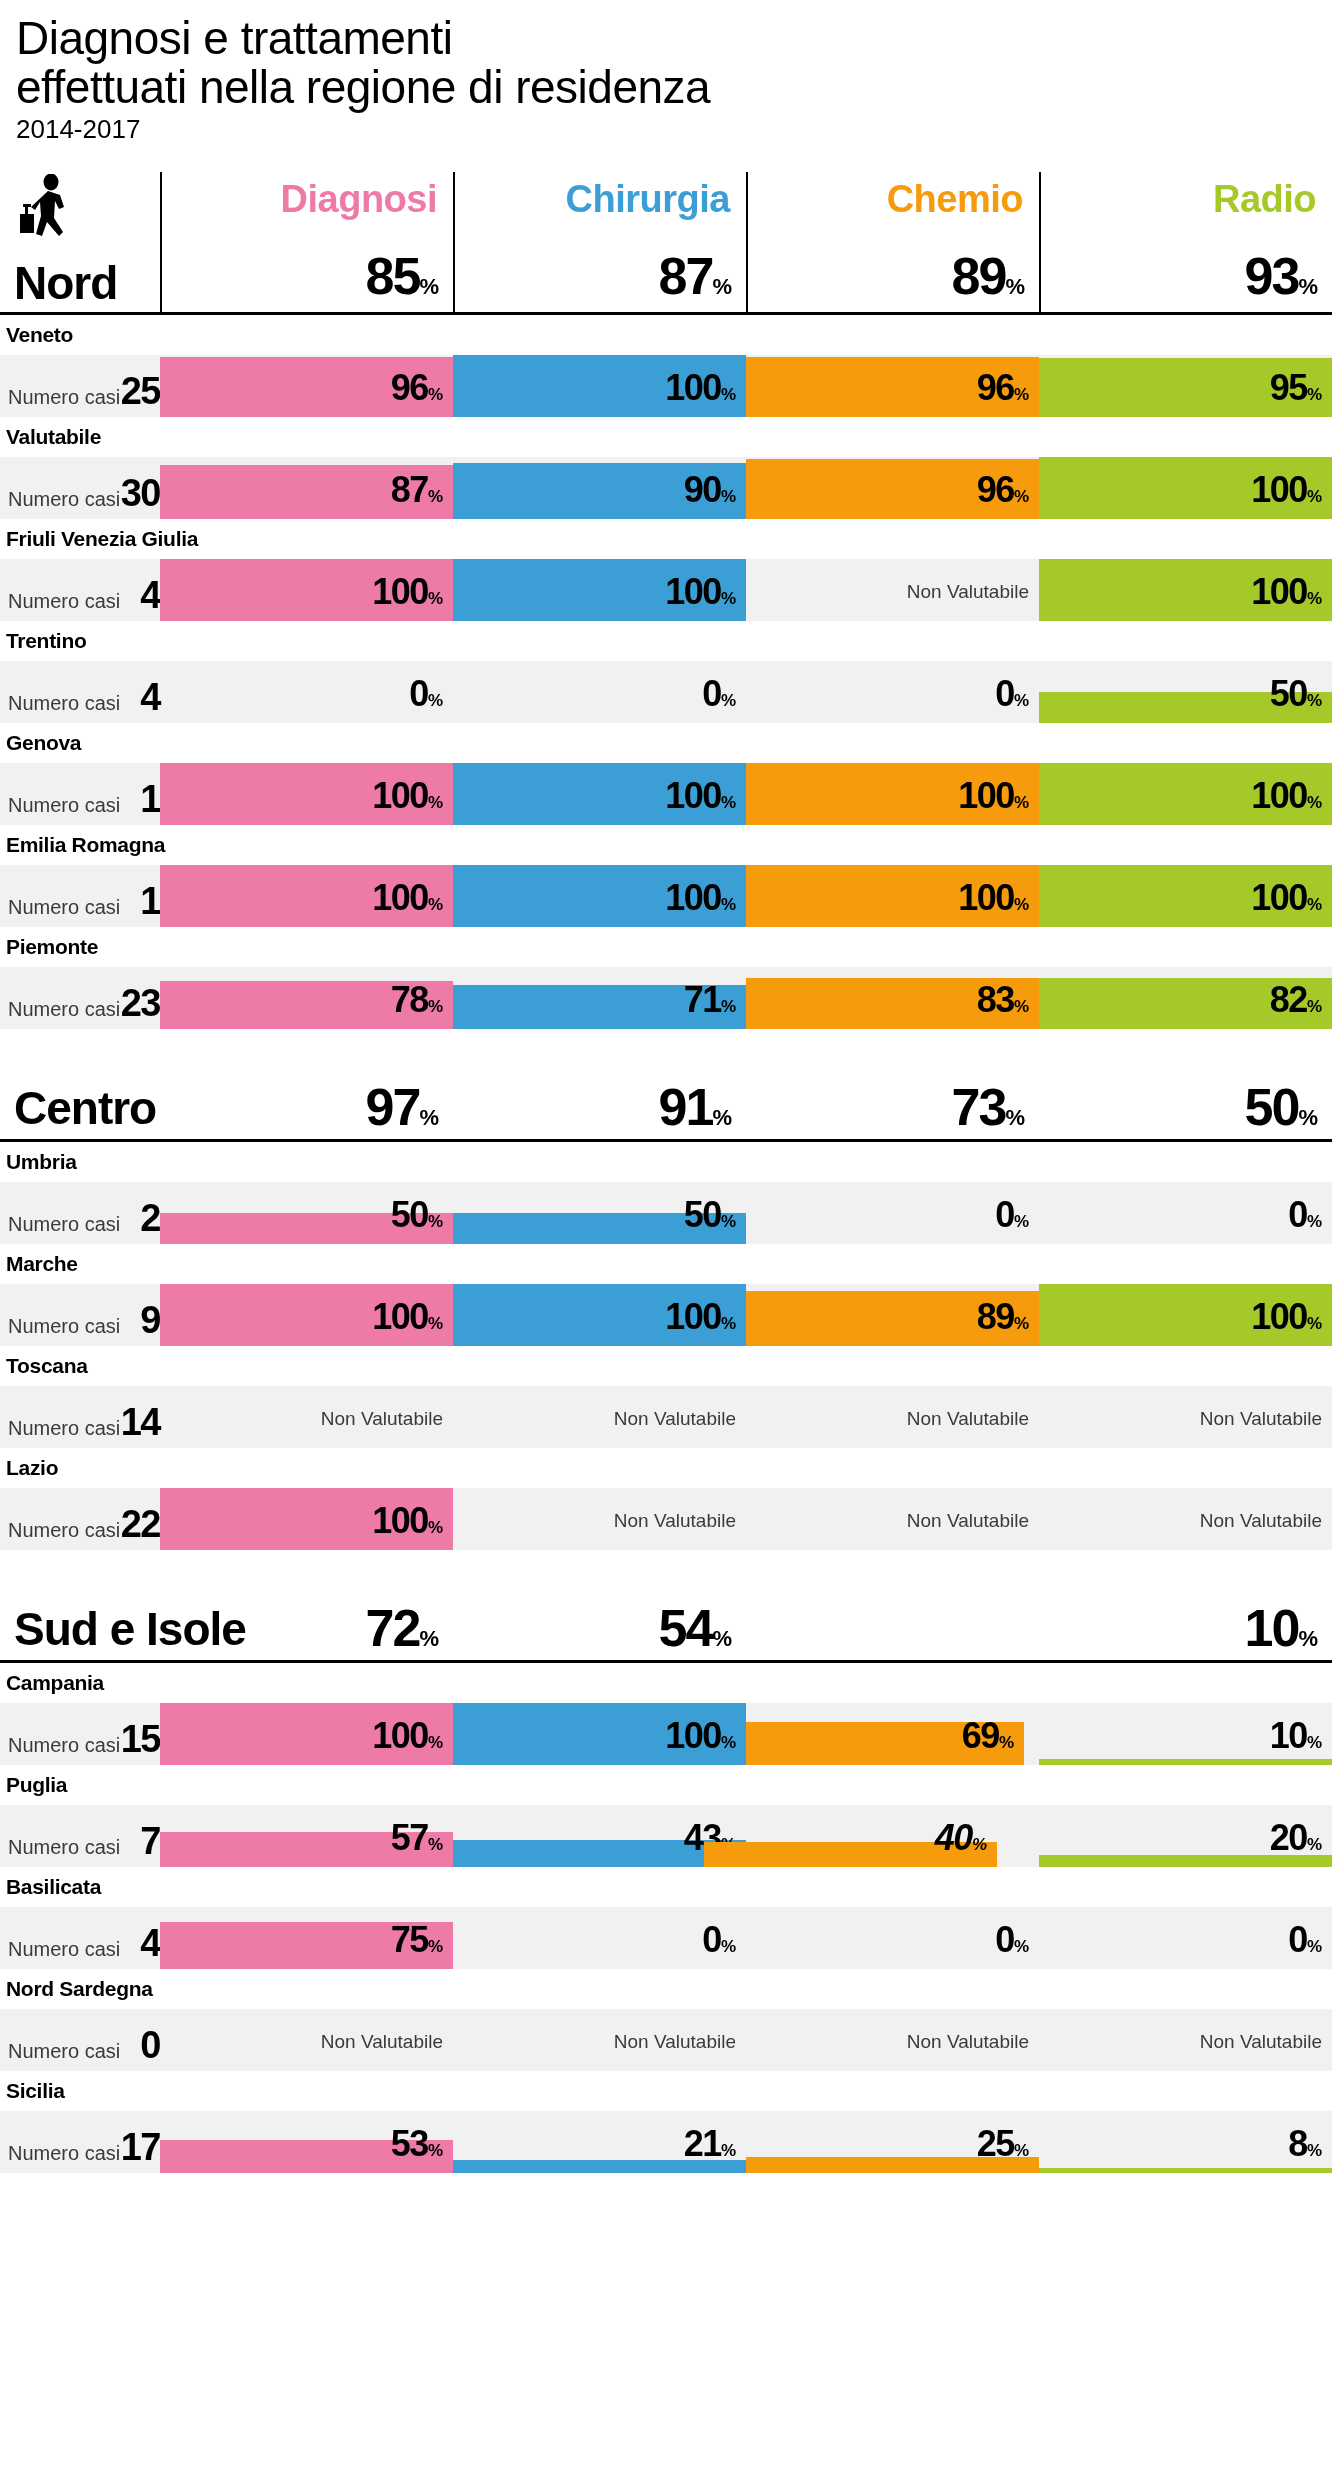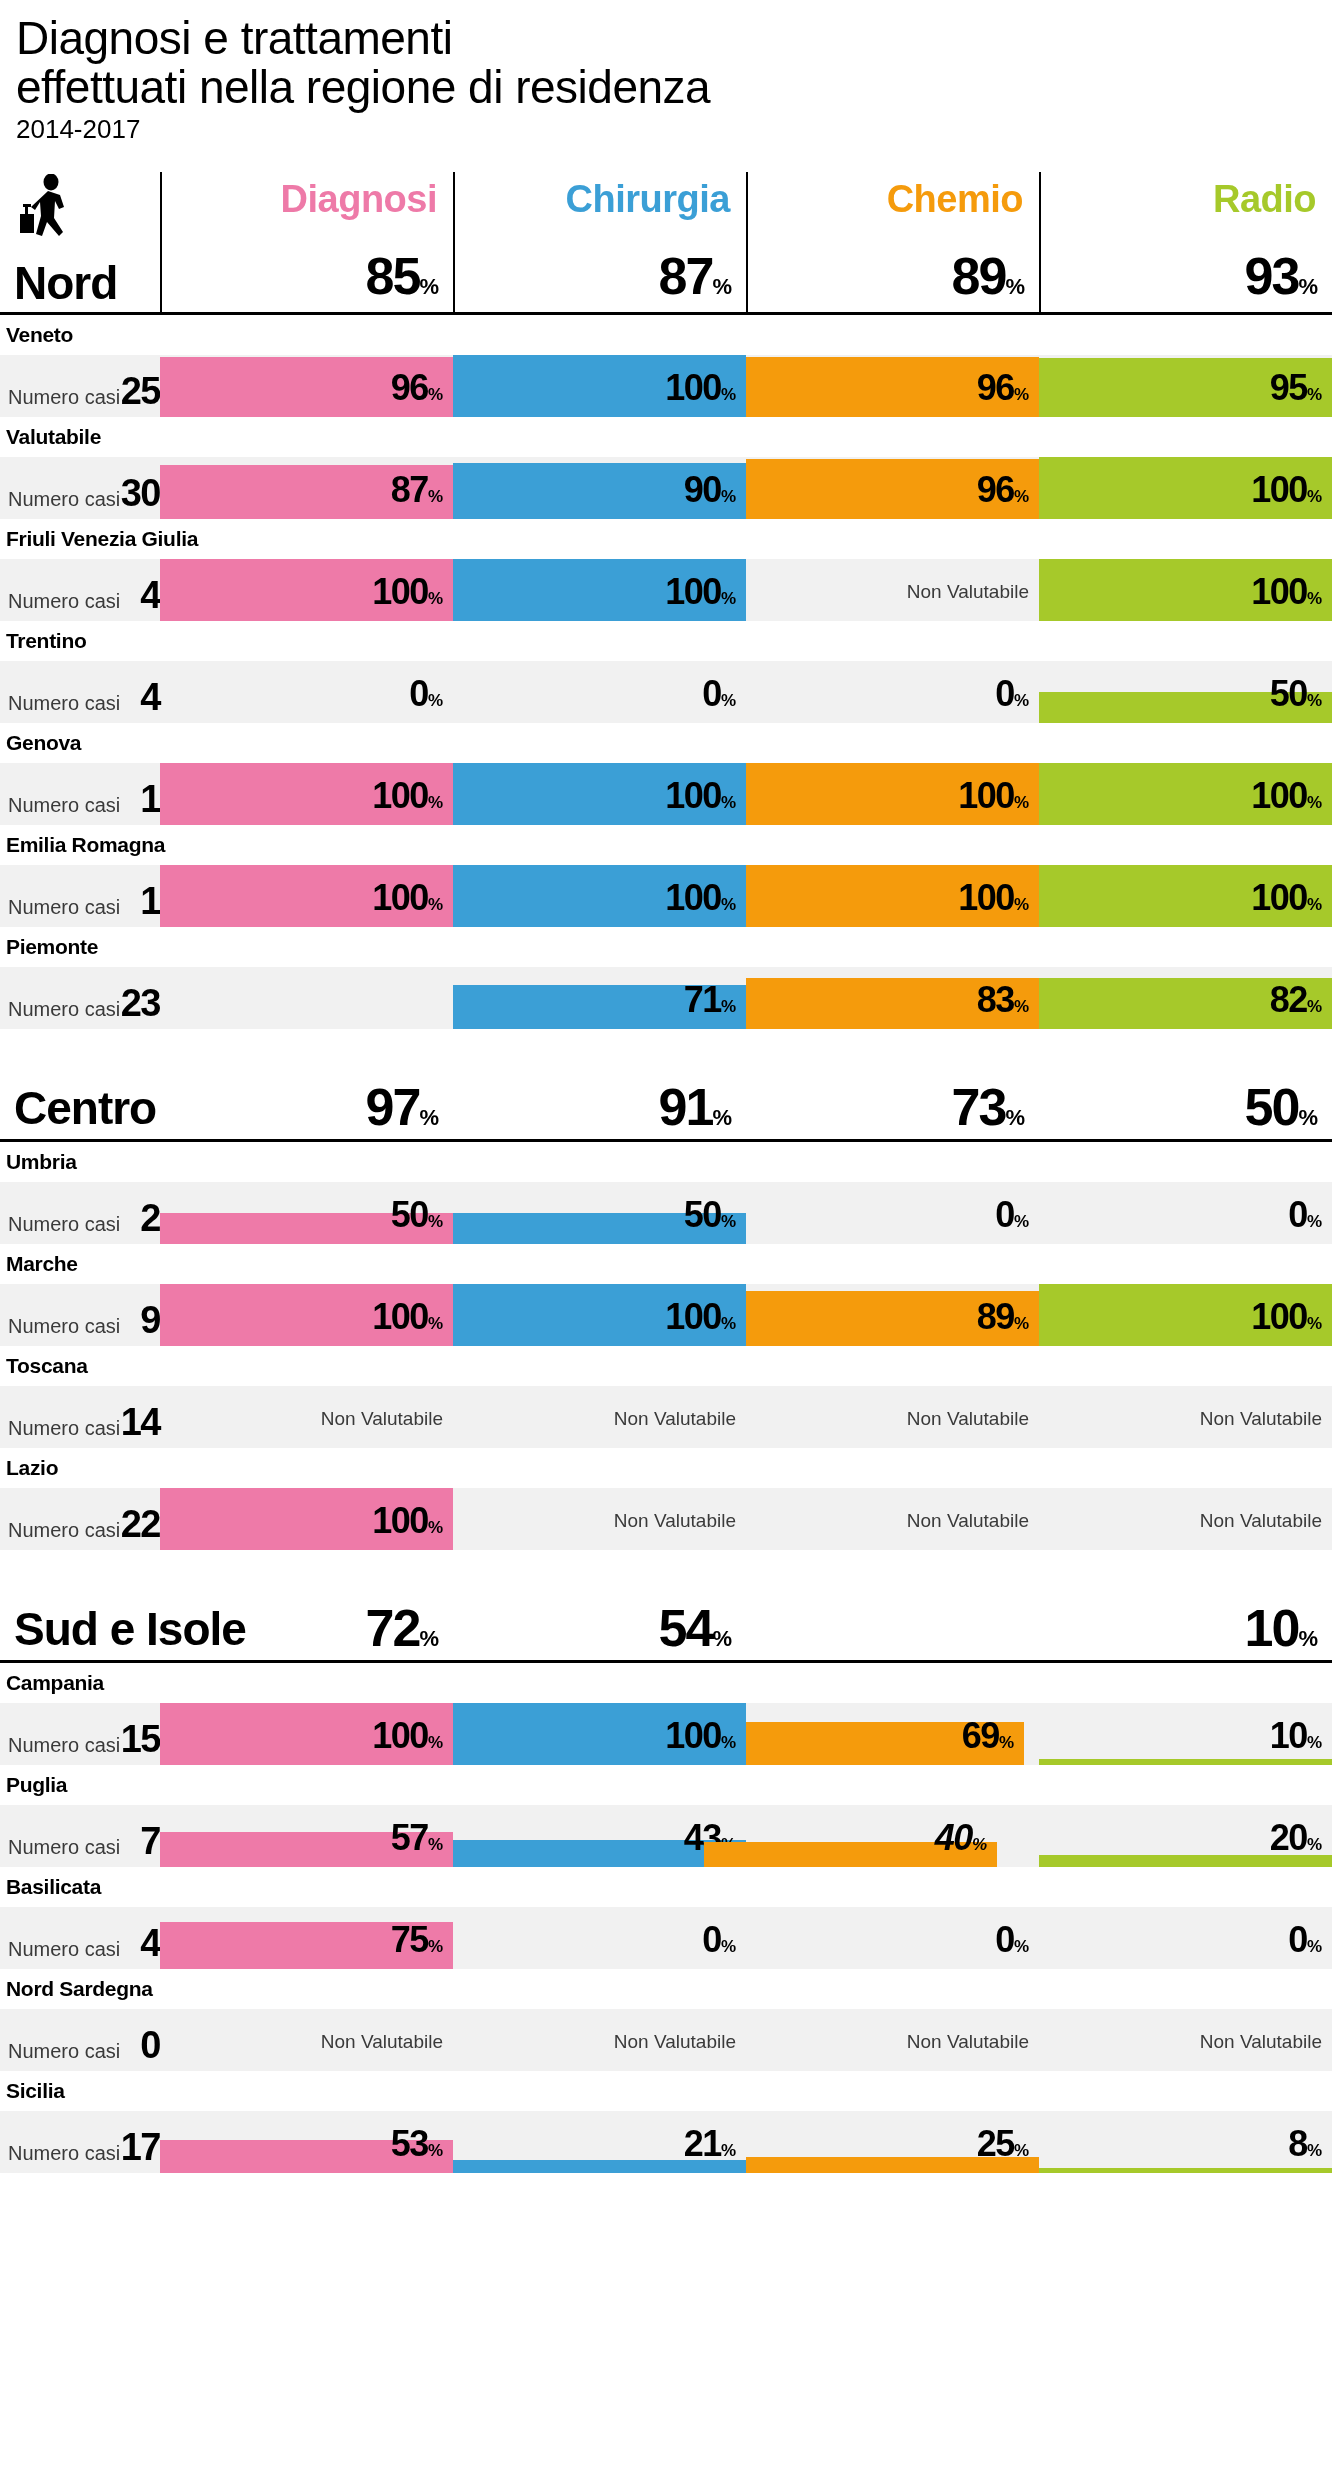--- a/index.html
+++ b/index.html
@@ -351,20 +351,24 @@
             <div class="bar" style="height:62px;background:#a6c92a;"></div>
             <div class="cell-val"><span class="num">100</span><span class="pct">%</span></div>
           </div>
         </div>
       </div>
       <div class="region">
         <div class="region-name">Piemonte</div>
               <div class="databand">
                 <div class="numcasi-label">Numero casi</div>
                 <div class="numcasi-val">23</div>
+          <div class="cell" style="left:160px;width:293px;">
+            <div class="bar" style="height:48px;background:#ee7aa8;"></div>
+            <div class="cell-val"><span class="num">78</span><span class="pct">%</span></div>
+          </div>
           <div class="cell" style="left:453px;width:293px;">
             <div class="bar" style="height:44px;background:#3b9fd6;"></div>
             <div class="cell-val"><span class="num">71</span><span class="pct">%</span></div>
           </div>
           <div class="cell" style="left:746px;width:293px;padding-left:16px;">
             <div class="bar" style="height:51px;background:#f59b0c;"></div>
             <div class="cell-val"><span class="num">83</span><span class="pct">%</span></div>
           </div>
           <div class="cell" style="left:1039px;width:293px;">
             <div class="bar" style="height:51px;background:#a6c92a;"></div>

